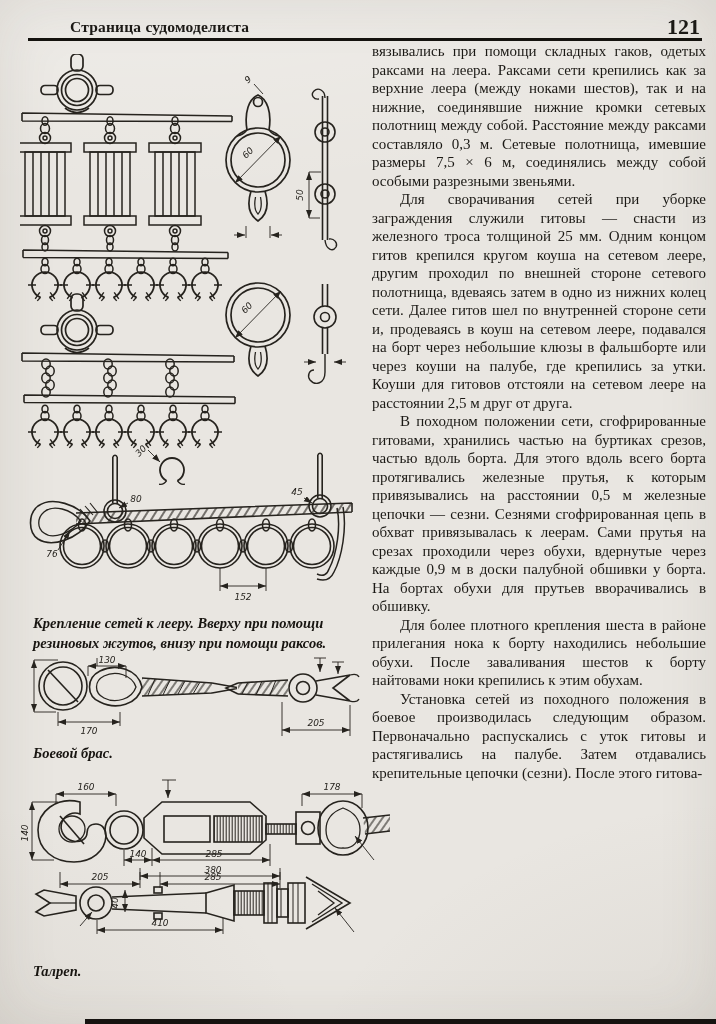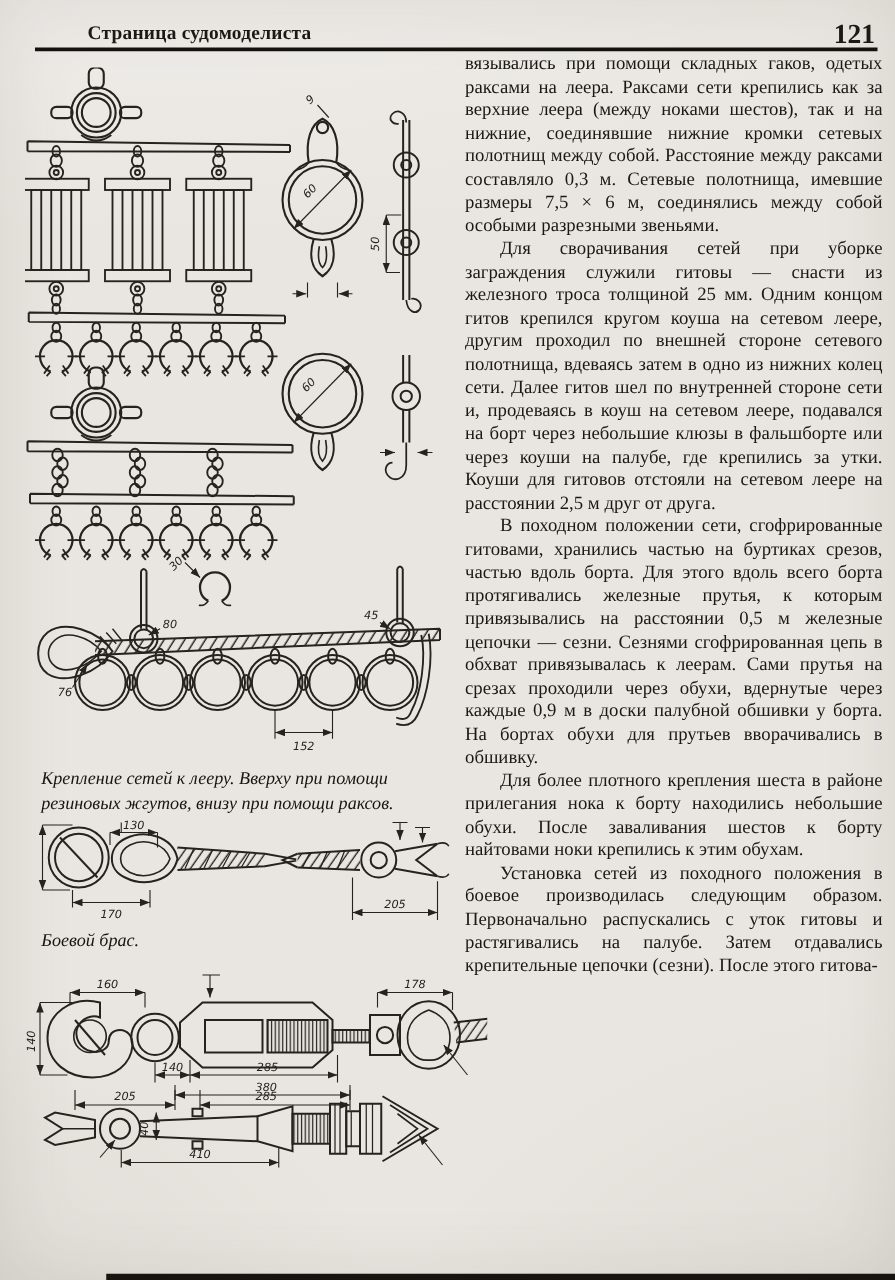--- a/index.html
+++ b/index.html
@@ -17,21 +17,21 @@
   .hdr-num{position:absolute; right:16px; top:14px; font-weight:bold; font-size:22px;}
   .hdr-rule{position:absolute; left:28px; top:38px; width:674px; height:2.6px; background:#14120e;}
   .bodycol{
     position:absolute; left:372px; top:42px; width:334px;
     font-size:15px; line-height:18.5px; text-align:justify; color:#1b1915;
   }
   .bodycol p{margin:0; text-indent:28px;}
   .bodycol p.cont{text-indent:0;}
   .cap{
     position:absolute; left:33px; width:312px;
-    font-weight:normal; font-style:italic; font-size:14.5px; line-height:19.5px; color:#181511;
+    font-weight:bold; font-style:italic; font-size:14.5px; line-height:19.5px; color:#181511;
   }
   .figsvg{position:absolute;}
   svg text.dim{font-family:"DejaVu Sans", sans-serif; font-style:italic; font-size:9px; fill:#26231e; stroke:none;}
   .botbar{position:absolute; left:85px; bottom:0; width:631px; height:5px; background:#161310;}
 </style>
 </head>
 <body>
 
 <div id="page">
 
@@ -389,20 +389,21 @@
         <line x1="79" y1="158" x2="205" y2="158" marker-start="url(#a3)" marker-end="url(#a3)"></line>
         <line x1="336" y1="160" x2="317" y2="136" marker-end="url(#a3)"></line>
       </g>
       <text class="dim" x="82" y="108" text-anchor="middle">205</text>
       <text class="dim" x="100" y="131" text-anchor="middle" transform="rotate(-90 100 131)">40</text>
       <text class="dim" x="195" y="108" text-anchor="middle">285</text>
       <text class="dim" x="142" y="154" text-anchor="middle">410</text>
     </g>
   </svg>
 
+  <div class="cap" style="top:962px">Талреп.</div>
 
   <div class="bodycol">
     <p class="cont">вязывались при помощи складных гаков, одетых раксами на леера. Раксами сети крепились как за верхние леера (между ноками шестов), так и на нижние, соединявшие нижние кромки сетевых полотнищ между собой. Расстояние между раксами составляло 0,3 м. Сетевые полотнища, имевшие размеры 7,5 × 6 м, соединялись между собой особыми разрезными звеньями.</p>
     <p>Для сворачивания сетей при уборке заграждения служили гитовы — снасти из железного троса толщиной 25 мм. Одним концом гитов крепился кругом коуша на сетевом леере, другим проходил по внешней стороне сетевого полотнища, вдеваясь затем в одно из нижних колец сети. Далее гитов шел по внутренней стороне сети и, продеваясь в коуш на сетевом леере, подавался на борт через небольшие клюзы в фальшборте или через коуши на палубе, где крепились за утки. Коуши для гитовов отстояли на сетевом леере на расстоянии 2,5 м друг от друга.</p>
     <p>В походном положении сети, сгофрированные гитовами, хранились частью на буртиках срезов, частью вдоль борта. Для этого вдоль всего борта протягивались железные прутья, к которым привязывались на расстоянии 0,5 м железные цепочки — сезни. Сезнями сгофрированная цепь в обхват привязывалась к леерам. Сами прутья на срезах проходили через обухи, вдернутые через каждые 0,9 м в доски палубной обшивки у борта. На бортах обухи для прутьев вворачивались в обшивку.</p>
     <p>Для более плотного крепления шеста в районе прилегания нока к борту находились небольшие обухи. После заваливания шестов к борту найтовами ноки крепились к этим обухам.</p>
     <p>Установка сетей из походного положения в боевое производилась следующим образом. Первоначально распускались с уток гитовы и растягивались на палубе. Затем отдавались крепительные цепочки (сезни). После этого гитова-</p>
   </div>
 
   <div class="botbar"></div>

